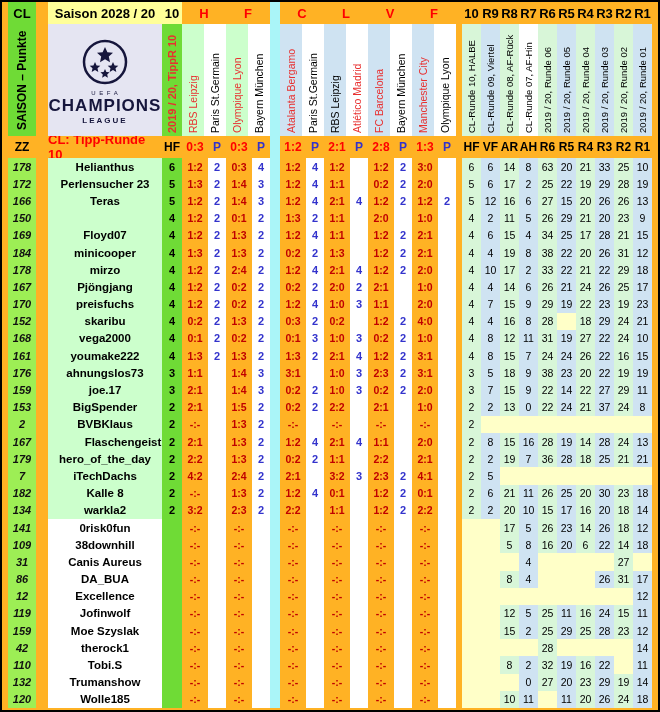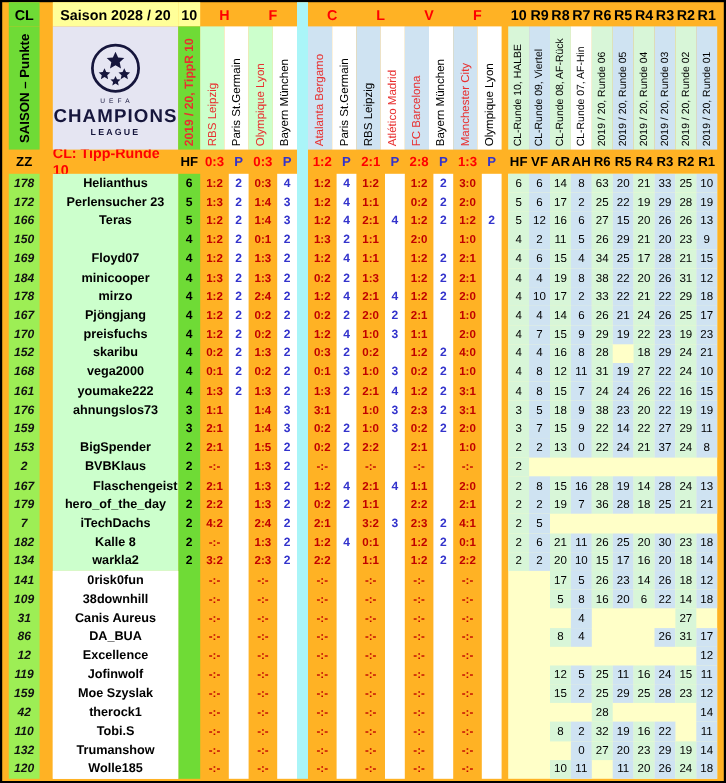--- a/index.html
+++ b/index.html
@@ -479,20 +479,21 @@
     <div class="c sv sb" style="grid-area: 16 / 21;">5</div>
     <div class="c sv sg" style="grid-area: 16 / 22;">18</div>
     <div class="c sv sb" style="grid-area: 16 / 23;">9</div>
     <div class="c sv sg" style="grid-area: 16 / 24;">38</div>
     <div class="c sv sb" style="grid-area: 16 / 25;">23</div>
     <div class="c sv sg" style="grid-area: 16 / 26;">20</div>
     <div class="c sv sb" style="grid-area: 16 / 27;">22</div>
     <div class="c sv sg" style="grid-area: 16 / 28;">19</div>
     <div class="c sv sb" style="grid-area: 16 / 29;">19</div>
     <div class="c zz" style="grid-area: 17 / 2;">159</div>
+    <div class="c nm" style="grid-area: 17 / 4;">joe.17</div>
     <div class="c hfv" style="grid-area: 17 / 5;">3</div>
     <div class="c tv" style="grid-area: 17 / 6;">2:1</div>
     <div class="c pv" style="grid-area: 17 / 7;"></div>
     <div class="c tv" style="grid-area: 17 / 8;">1:4</div>
     <div class="c pv" style="grid-area: 17 / 9;">3</div>
     <div class="c tv" style="grid-area: 17 / 11;">0:2</div>
     <div class="c pv" style="grid-area: 17 / 12;">2</div>
     <div class="c tv" style="grid-area: 17 / 13;">1:0</div>
     <div class="c pv" style="grid-area: 17 / 14;">3</div>
     <div class="c tv" style="grid-area: 17 / 15;">0:2</div>

